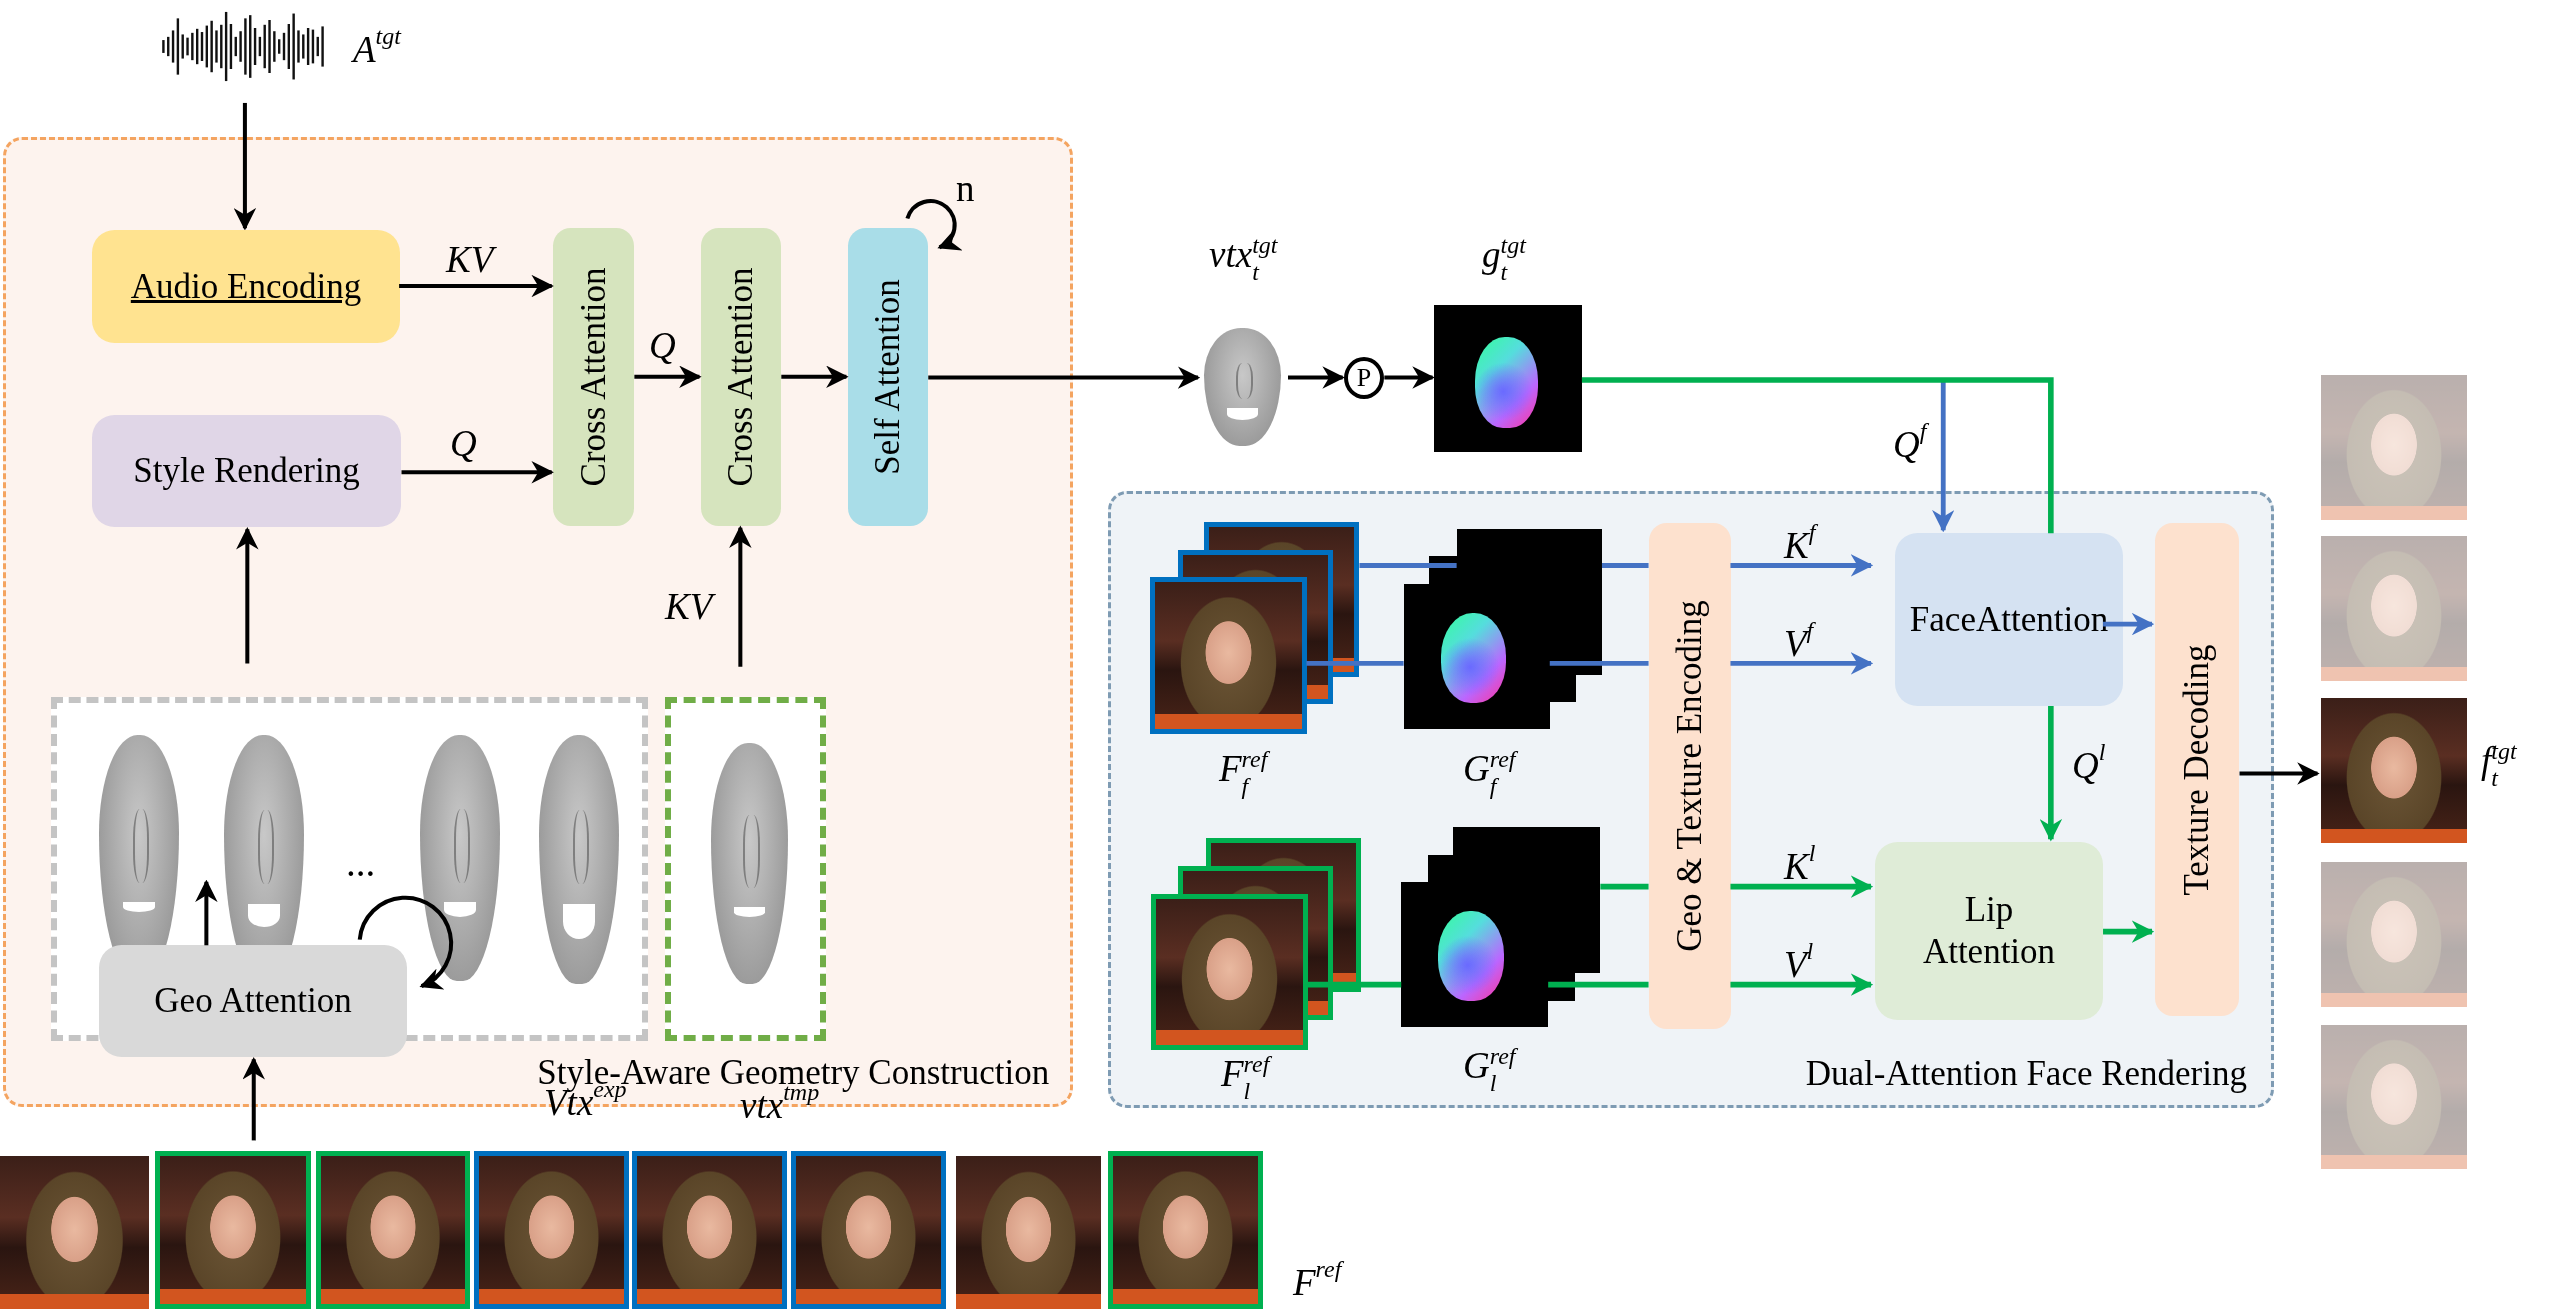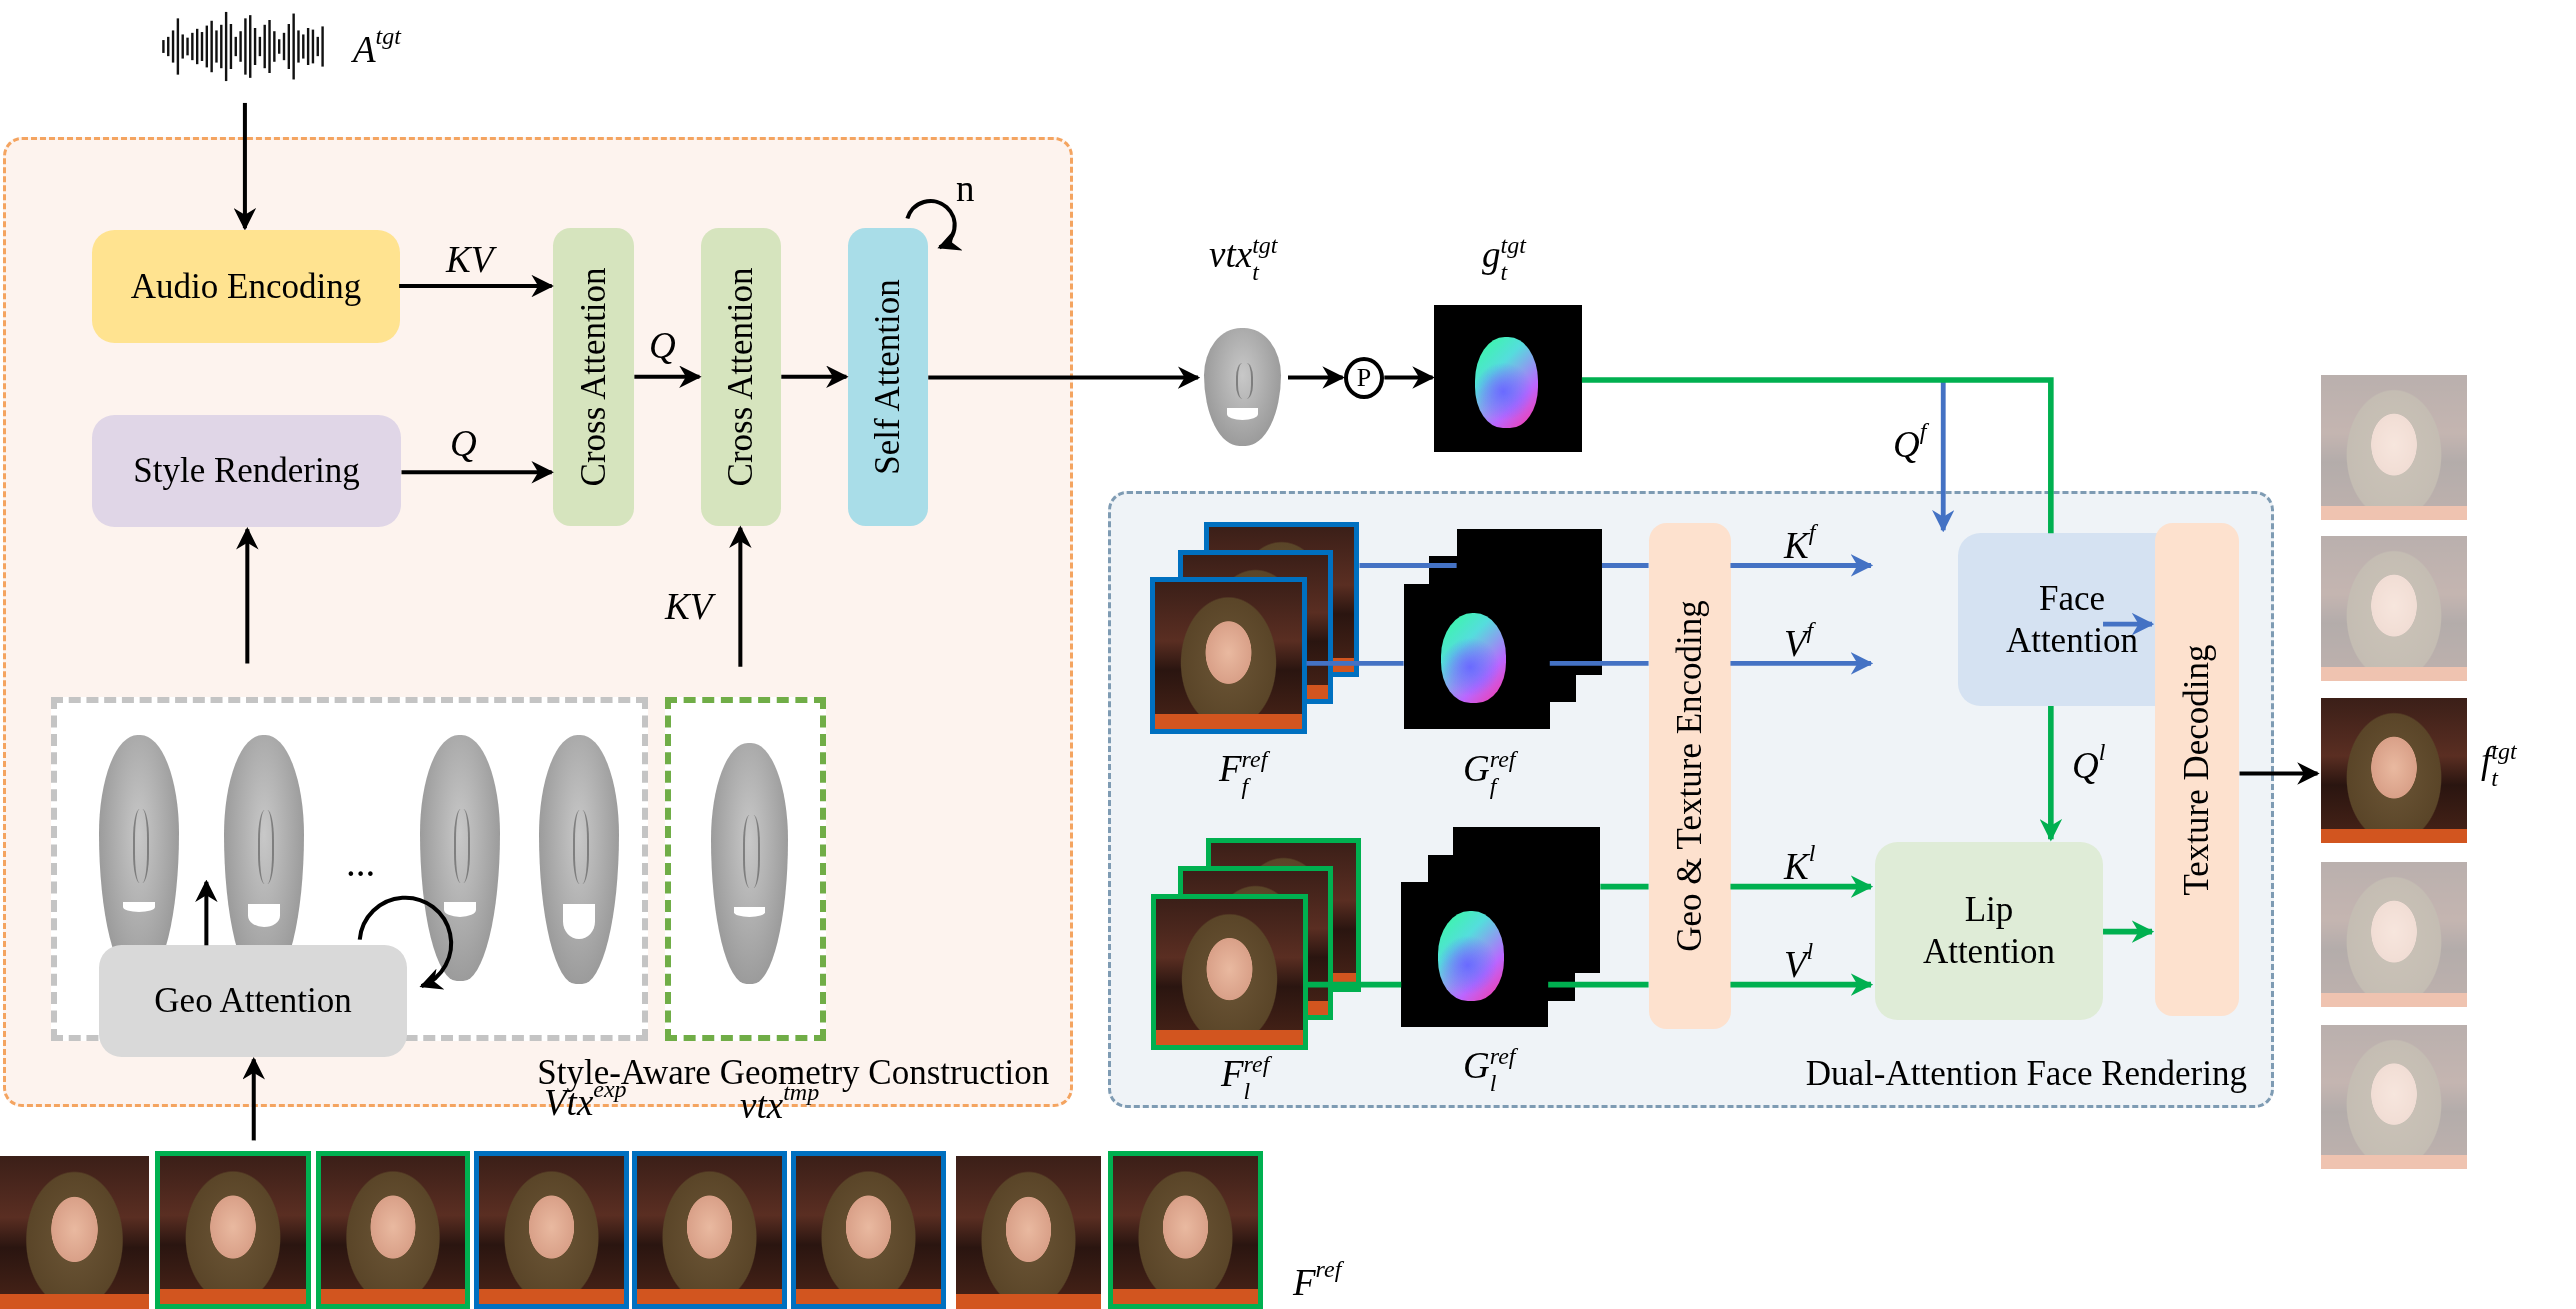--- a/index.html
+++ b/index.html
@@ -82,21 +82,21 @@
     <line x1="165" x2="165" y1="3" y2="85" stroke="#111" stroke-width="3"></line>
     <line x1="171" x2="171" y1="24" y2="64" stroke="#111" stroke-width="3"></line>
     <line x1="177" x2="177" y1="29" y2="59" stroke="#111" stroke-width="3"></line>
     <line x1="183" x2="183" y1="21" y2="67" stroke="#111" stroke-width="3"></line>
     <line x1="189" x2="189" y1="23" y2="65" stroke="#111" stroke-width="3"></line>
     <line x1="195" x2="195" y1="32" y2="56" stroke="#111" stroke-width="3"></line>
     <line x1="201" x2="201" y1="19" y2="69" stroke="#111" stroke-width="3"></line>
   </svg>
 <div class="math" style="left:353px;top:22.5px;"><span>A</span><sup>tgt</sup></div>
 
-<div class="box" style="left:92px;top:230px;width:308px;height:113px;background:#FFE390;">
+<div class="box" style="left:92px;top:230px;width:308px;height:113px;background:#FFE390;text-decoration:underline;">
     <span>Audio Encoding</span>
   </div>
 <div class="box" style="left:92px;top:415px;width:309px;height:112px;background:#E0D6E7;">
     <span>Style Rendering</span>
   </div>
 
 <div class="vbox" style="left:553px;top:228px;width:81px;height:298px;background:#D6E4BE;">
     <div class="vlabel">Cross Attention</div>
   </div>
 <div class="vbox" style="left:701px;top:228px;width:80px;height:298px;background:#D6E4BE;">
@@ -207,21 +207,21 @@
   </div>
 <div class="math" style="left:1463px;top:1044px;"><span>G</span><span class="ss">
       <span>ref</span>
       <span>l</span>
     </span></div>
 
 <div class="vbox" style="left:1649px;top:523px;width:82px;height:506px;background:#FDE1CE;">
     <div class="vlabel">Geo &amp; Texture Encoding</div>
   </div>
 
-<div class="box" style="left:1958px;top:533px;width:228px;height:173px;background:#D5E2F2;flex-direction:column;">
+<div class="box" style="left:1895px;top:533px;width:228px;height:173px;background:#D5E2F2;">
     <span>Face</span>
     <span>Attention</span>
   </div>
 <div class="box" style="left:1875px;top:842px;width:228px;height:178px;background:#DFECD7;flex-direction:column;">
     <span>Lip</span>
     <span>Attention</span>
   </div>
 
 <div class="vbox" style="left:2155px;top:523px;width:84px;height:493px;background:#FDE1CE;">
     <div class="vlabel">Texture Decoding</div>

